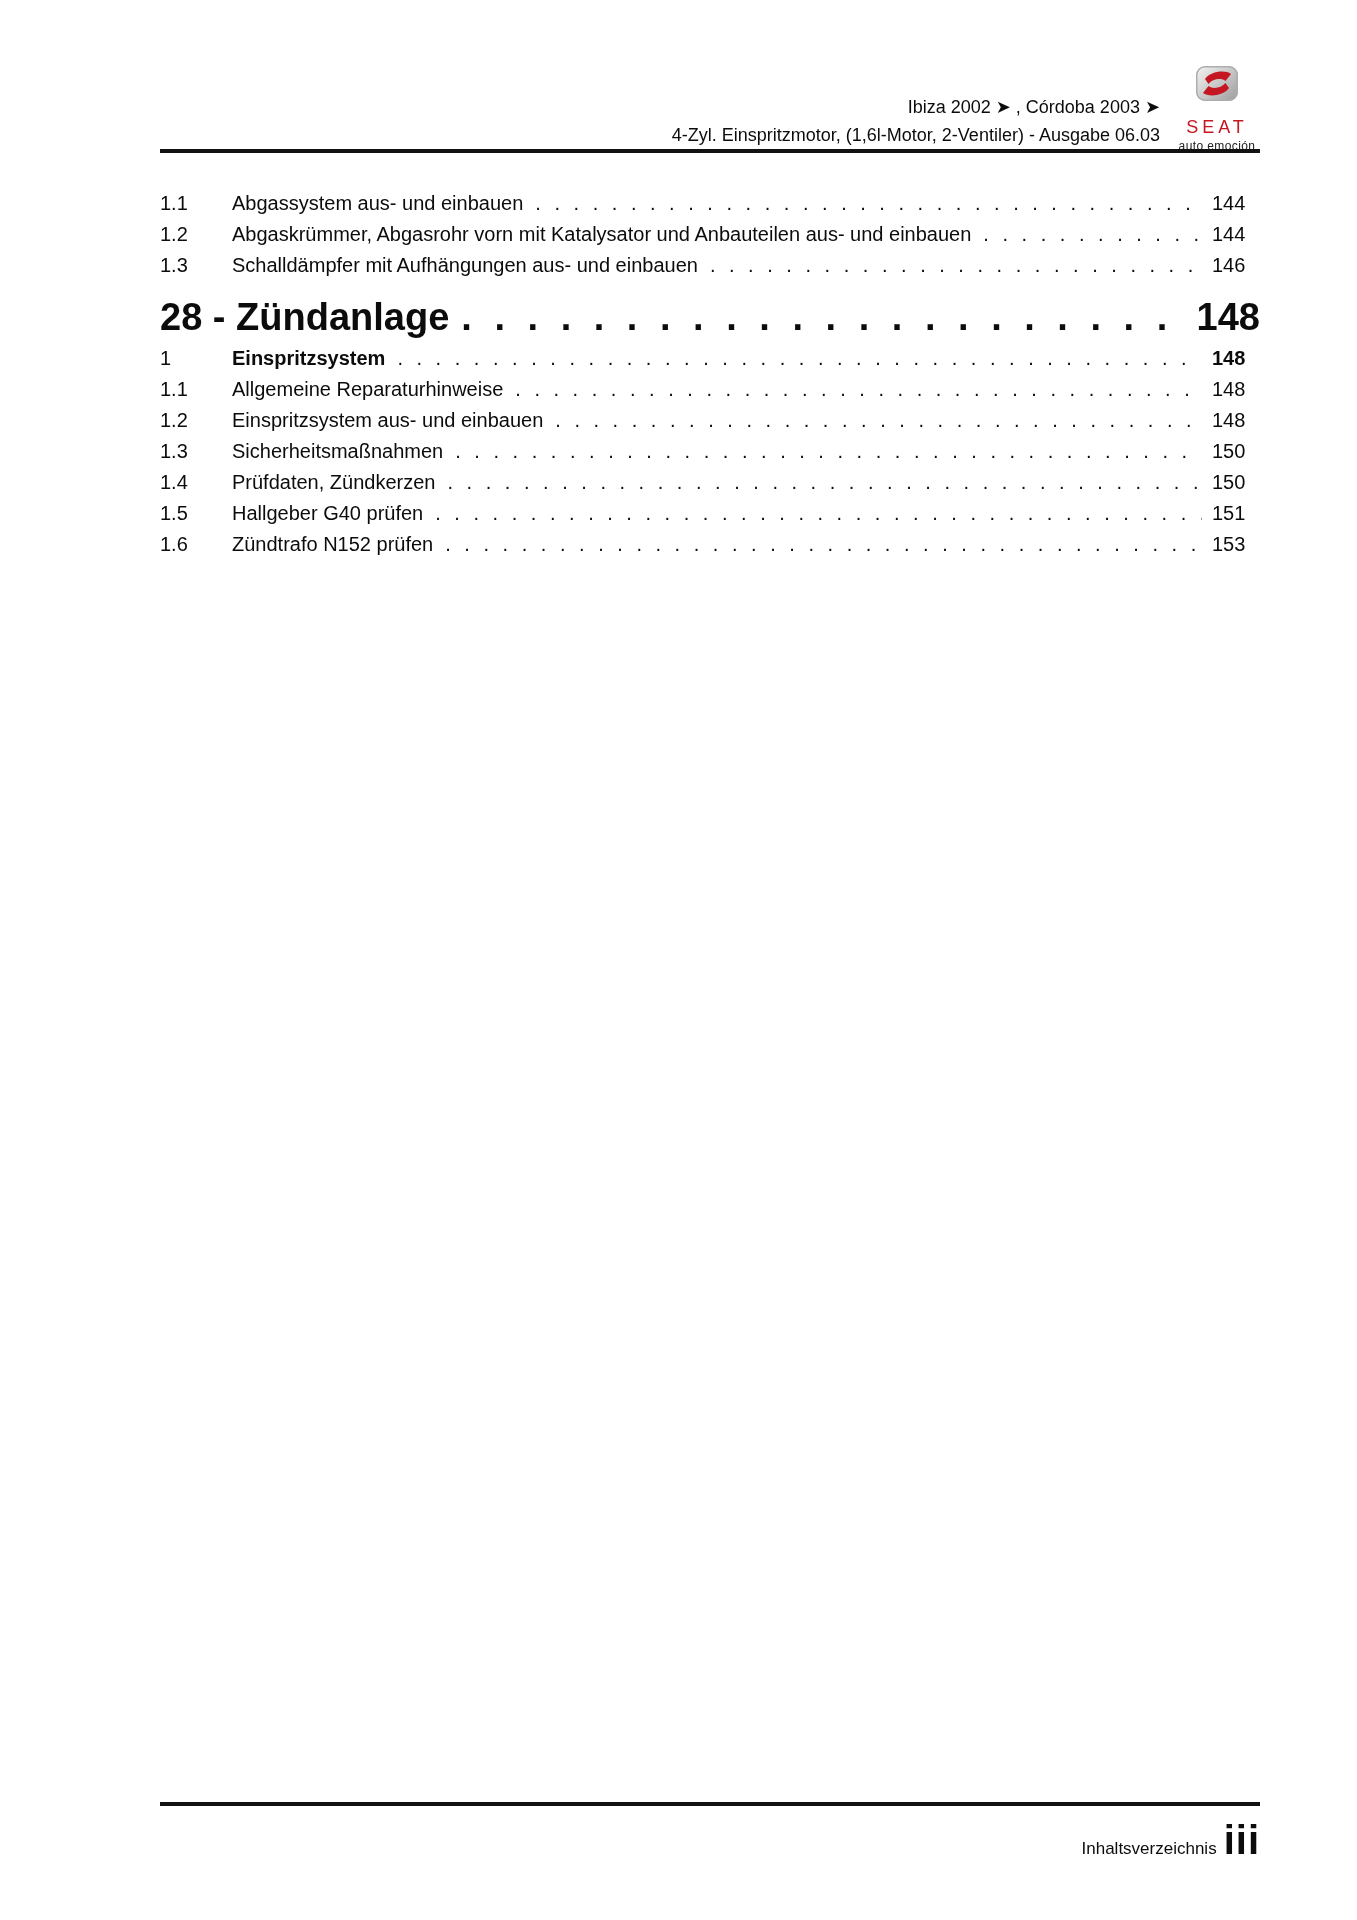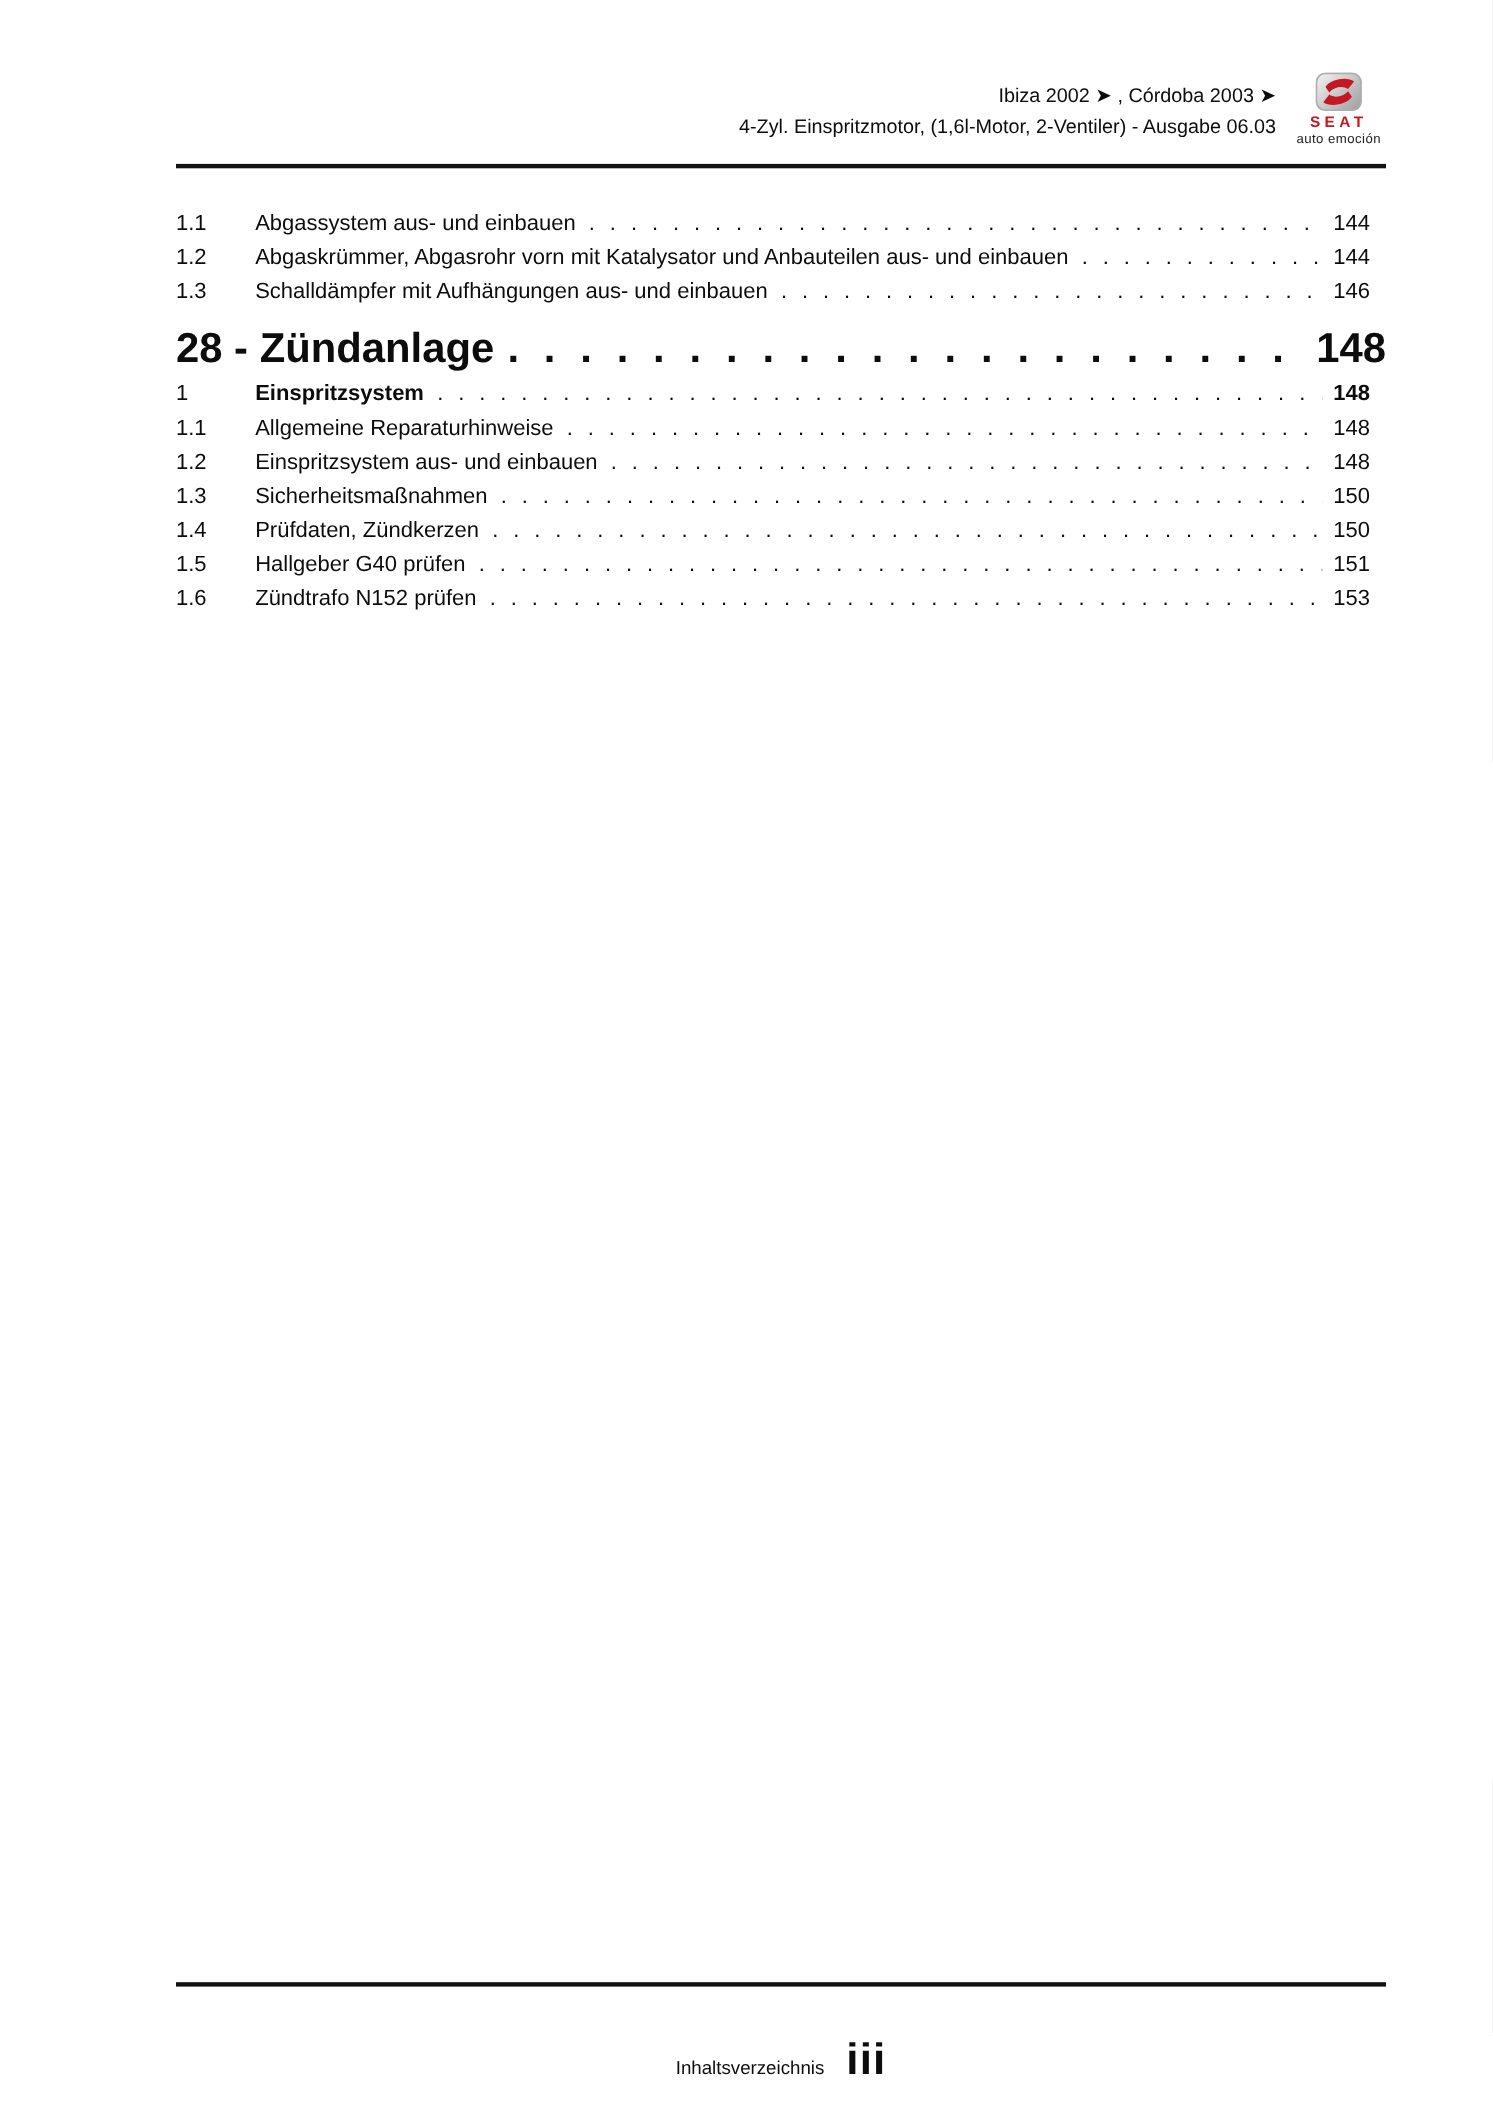--- a/index.html
+++ b/index.html
@@ -9,36 +9,36 @@
     font-family:"Liberation Sans", sans-serif;overflow:hidden;
   }
   
   .header{position:absolute;top:66px;left:160px;width:1100px;display:flex;align-items:flex-end;}
   .header-text{flex:1;text-align:right;font-size:18px;line-height:28px;padding-right:14px;padding-bottom:4px;white-space:nowrap;}
   .header-line{display:block;}
   .logo{width:86px;display:flex;flex-direction:column;align-items:center;flex:none;}
   .logo-badge{width:42px;height:35px;border-radius:9px;
     background:linear-gradient(135deg,#f5f5f5 0%,#d2d2d2 40%,#9c9c9c 100%);
     box-shadow:inset 0 0 0 1.5px #adadad;display:flex;align-items:center;justify-content:center;}
-  .logo-word{font-size:14px;font-weight:bold;color:var(--seat-red,#c41722);letter-spacing:4px;margin-top:1px;}
+  .logo-word{font-size:18px;font-weight:normal;color:var(--seat-red,#c41722);letter-spacing:4px;margin-top:16px;}
   .logo-tag{font-size:12px;color:#222;margin-top:1px;letter-spacing:.4px;}
   .header-rule{position:absolute;top:149px;left:160px;width:1100px;height:4px;background:#121212;}
   
   .toc{position:absolute;top:188px;left:160px;width:1100px;}
   .toc-row{display:flex;align-items:baseline;font-size:20px;line-height:31px;}
   .toc-num{width:72px;flex:none;}
   .toc-title{flex:none;white-space:nowrap;}
   .toc-leader{flex:1 1 auto;overflow:hidden;white-space:nowrap;letter-spacing:4px;margin:0 10px 0 12px;}
   .toc-page{flex:none;min-width:48px;text-align:left;}
   .toc-row.chapter{font-size:38px;font-weight:bold;line-height:38px;margin-top:17px;margin-bottom:7px;}
   .toc-row.chapter .toc-leader{letter-spacing:6px;}
   .toc-row.bold .toc-title,.toc-row.bold .toc-page{font-weight:bold;}
   
   .footer-rule{position:absolute;top:1802px;left:160px;width:1100px;height:4px;background:#121212;}
-  .footer{position:absolute;top:1818px;left:160px;width:1100px;display:flex;justify-content:center;align-items:baseline;gap:20px;margin-top:32px;}
+  .footer{position:absolute;top:1818px;left:160px;width:1100px;display:flex;justify-content:flex-end;align-items:baseline;gap:7px;}
   .footer-label{font-size:17px;}
   .footer-page{font-size:40px;font-weight:bold;letter-spacing:1px;}
 </style>
 </head>
 <body>
 
 <div class="page">
 
   <div class="header">
     <div class="header-text">

